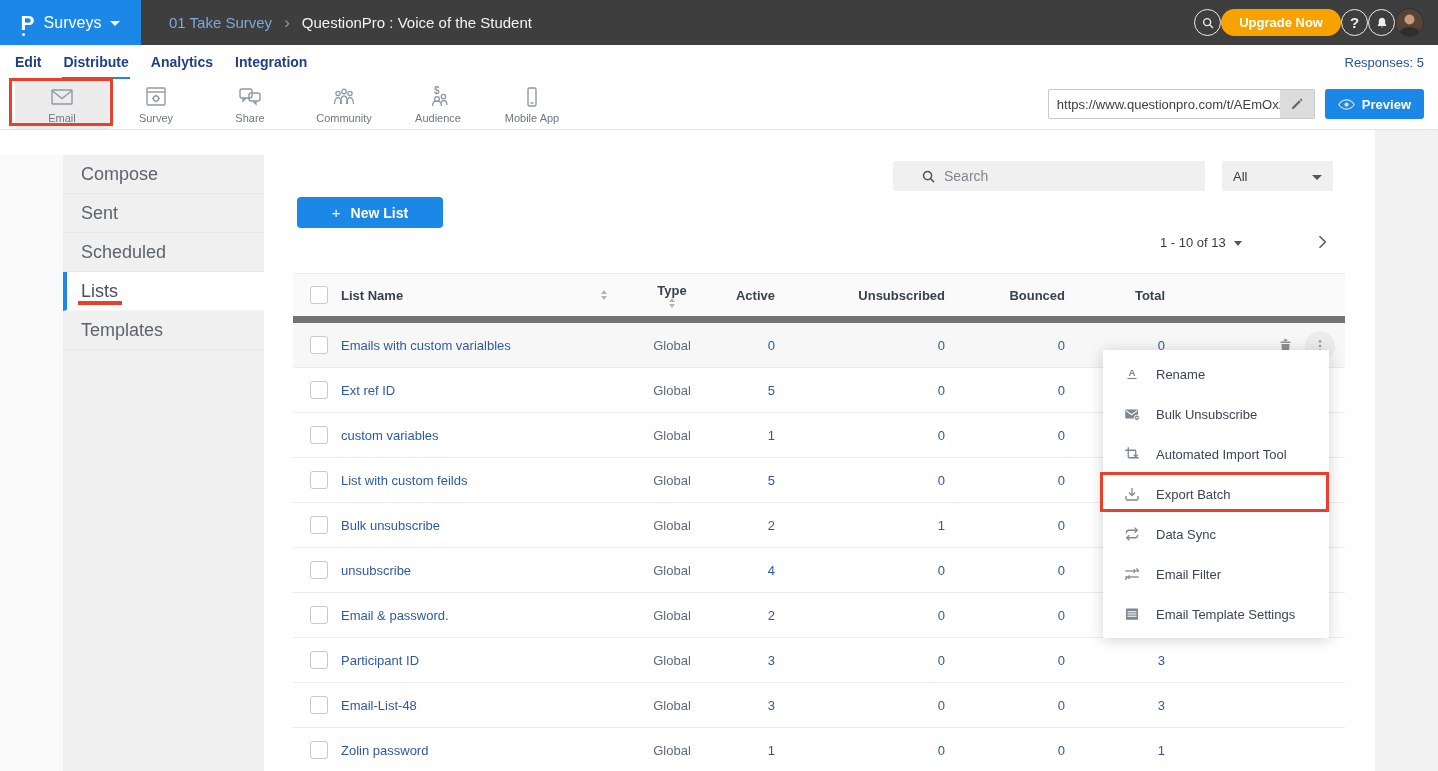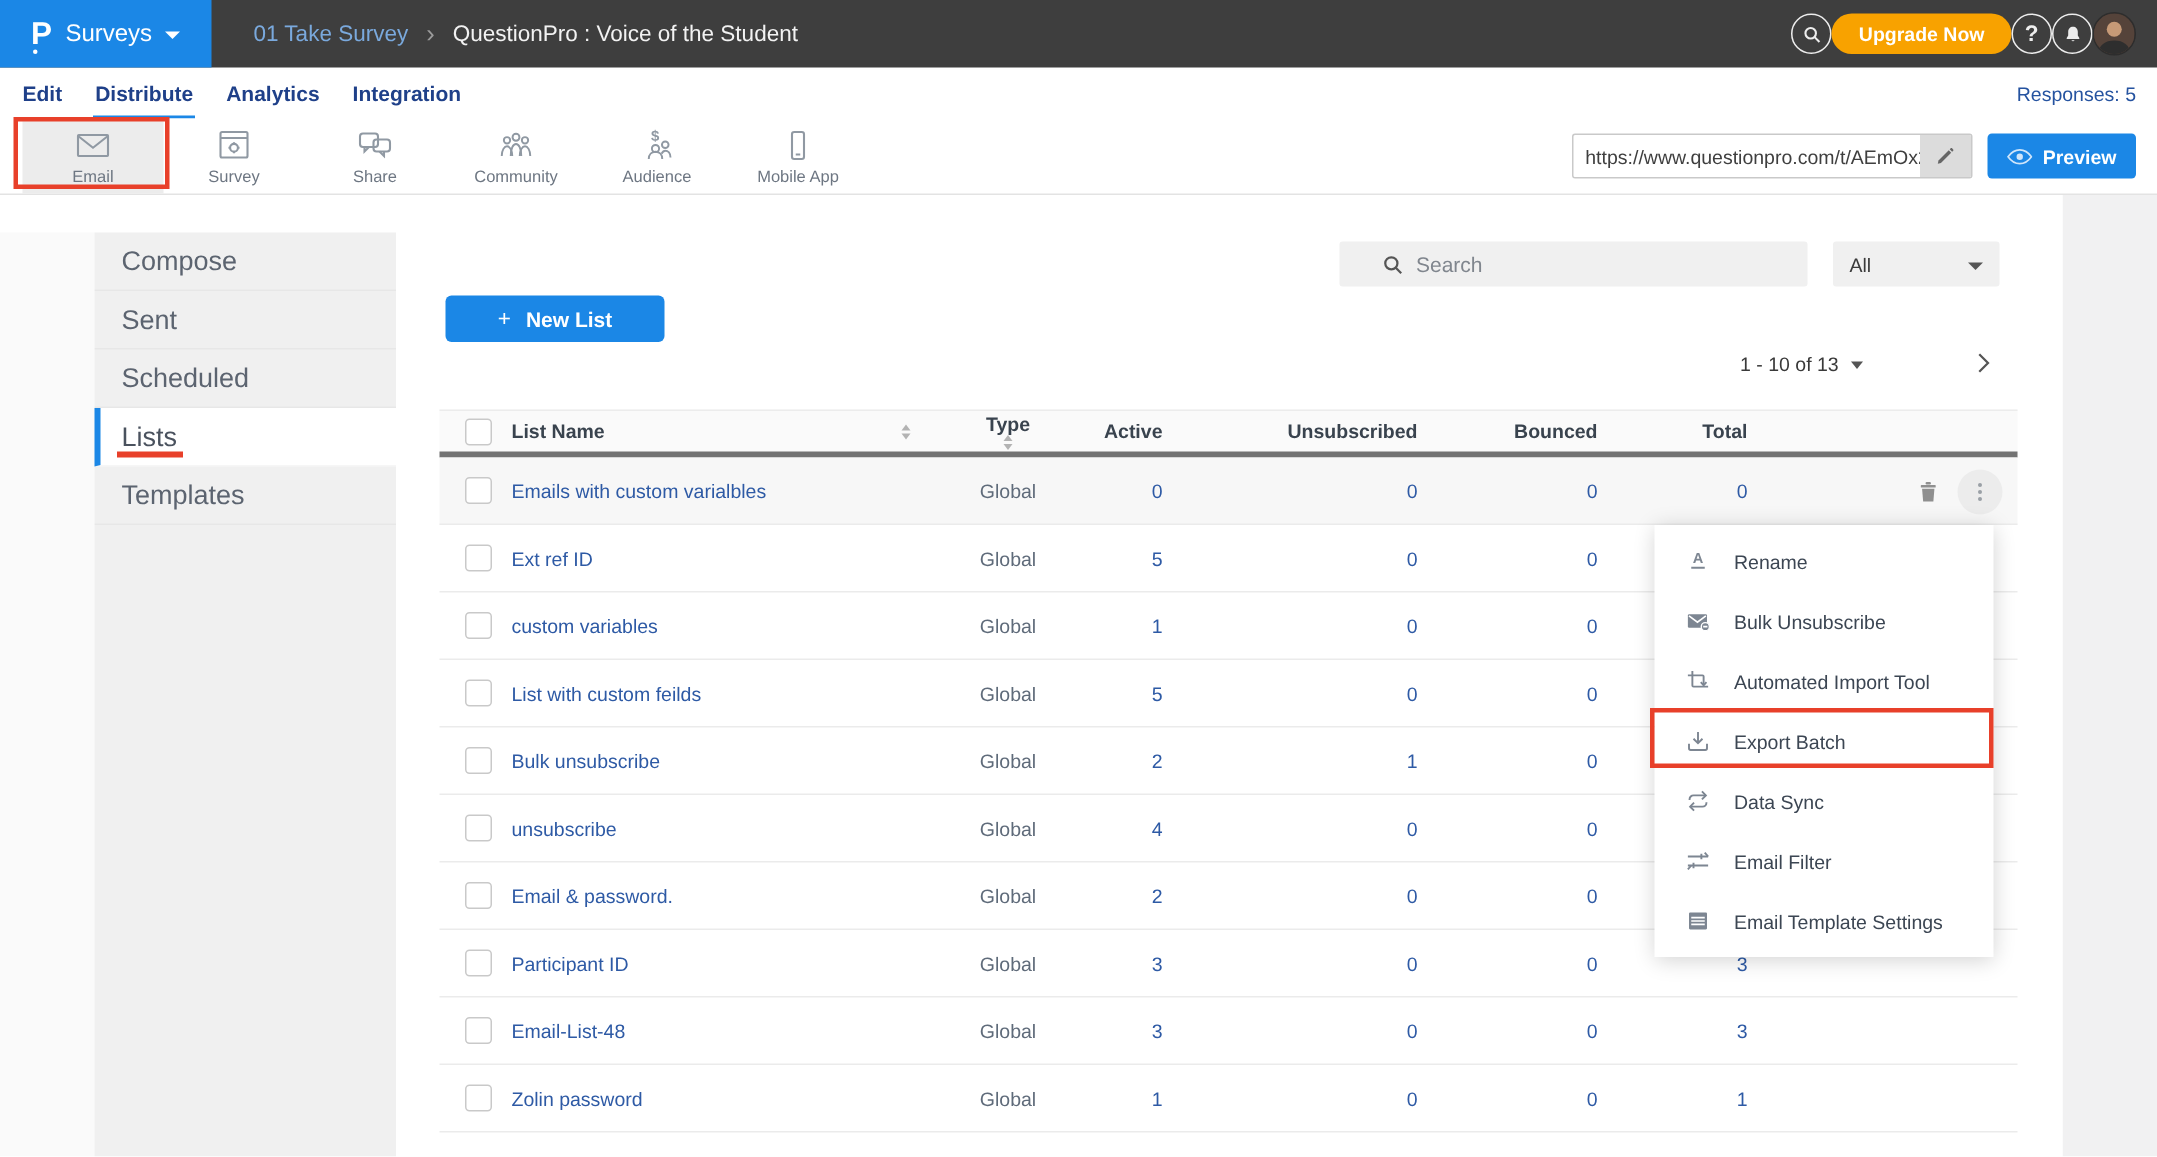--- a/index.html
+++ b/index.html
@@ -62,21 +62,21 @@
   .newlist-btn { position:absolute; left:33px; top:67px; width:146px; height:31px; background:#1b87e6; border:none; border-radius:4px; color:#fff; font-size:14px; font-weight:bold; font-family:"Liberation Sans",sans-serif; display:flex; align-items:center; justify-content:center; gap:10px; cursor:pointer; }
   .newlist-plus { font-size:15px; font-weight:normal; }
 
   .pagination { position:absolute; left:896px; top:105px; display:flex; align-items:center; gap:8px; font-size:13px; color:#3a3a3a; cursor:pointer; }
   .pagination .caret-down { border-top-color:#555; border-left-width:4px; border-right-width:4px; }
   .page-next { position:absolute; left:1046px; top:100px; width:24px; height:24px; cursor:pointer; display:flex; align-items:center; justify-content:center; }
 
   
   .table { position:absolute; left:29px; top:143px; width:1052px; }
   .t-row { display:grid; grid-template-columns:48px 272px 110px 60px 170px 120px 100px 1fr; align-items:center; }
-  .t-head { height:32px; background:#fafafa; border-top:1px solid #ececec; border-bottom:4px solid #737373; font-size:13px; font-weight:bold; color:#39434e; }
+  .t-head { height:50px; background:#fafafa; border-top:1px solid #ececec; border-bottom:7px solid #737373; font-size:13px; font-weight:bold; color:#39434e; }
   .t-body-row { height:45px; border-bottom:1px solid #ebebeb; font-size:13px; position:relative; }
   .t-body-row.hl { background:#f7f7f7; }
   .cell-cb { display:flex; justify-content:flex-start; padding-left:17px; }
   .checkbox { width:18px; height:18px; background:#fff; border:1px solid #c9c9c9; border-radius:3px; cursor:pointer; }
   .cell-name { color:#2e5aa5; padding-right:6px; display:flex; align-items:center; justify-content:space-between; cursor:pointer; }
   .cell-type { color:#5f6b7a; padding-left:18px; display:flex; align-items:center; justify-content:space-between; padding-right:10px;flex-direction:column; }
   .num { text-align:right; padding-right:8px; color:#2e5aa5; }
   .h-num { text-align:right; padding-right:8px; }
   .sorter { display:flex; flex-direction:column; gap:2px; cursor:pointer; }
   .tri-up { width:0; height:0; border-left:3.5px solid transparent; border-right:3.5px solid transparent; border-bottom:4px solid #b3b3b3; }

